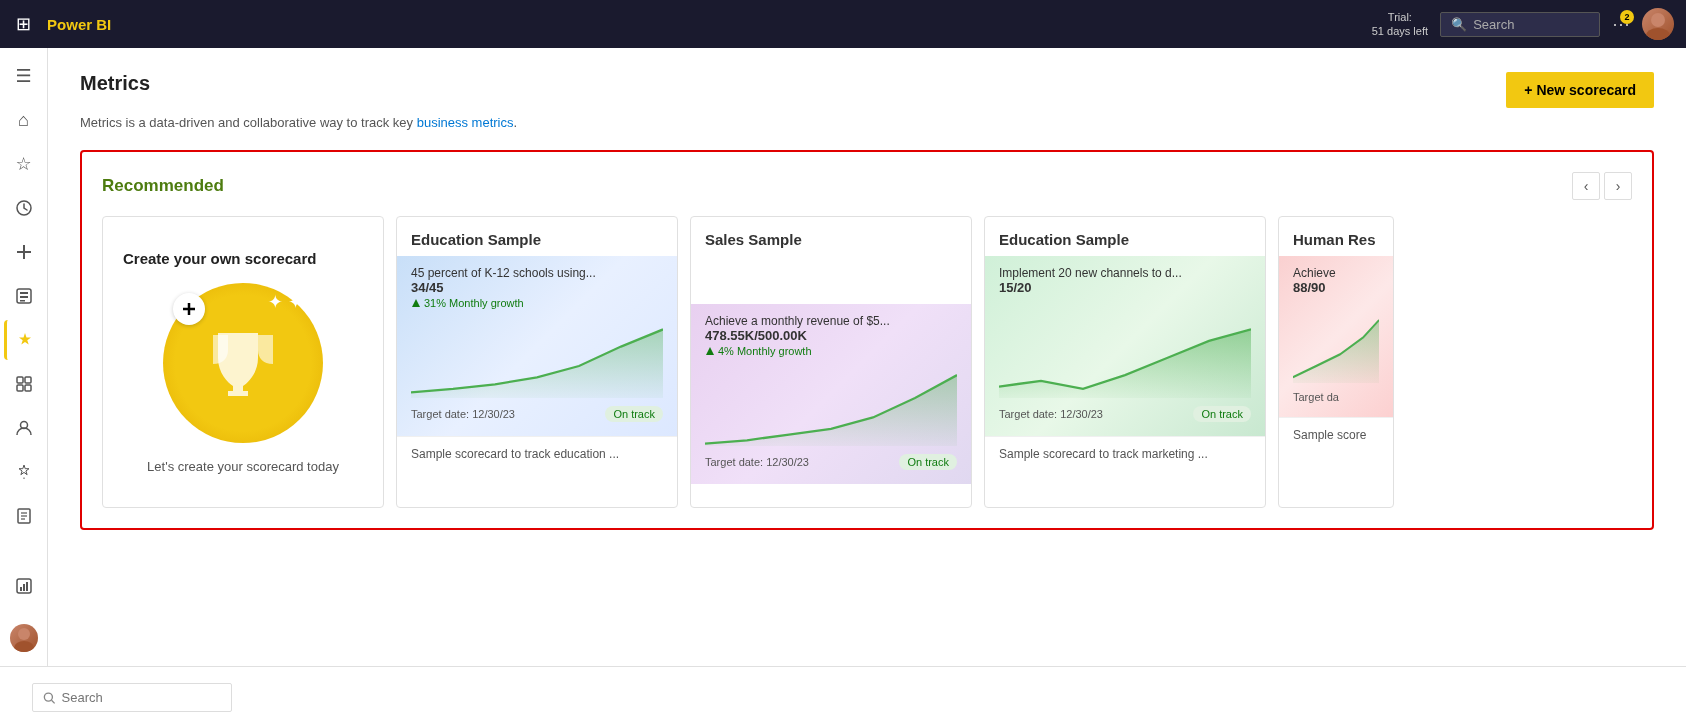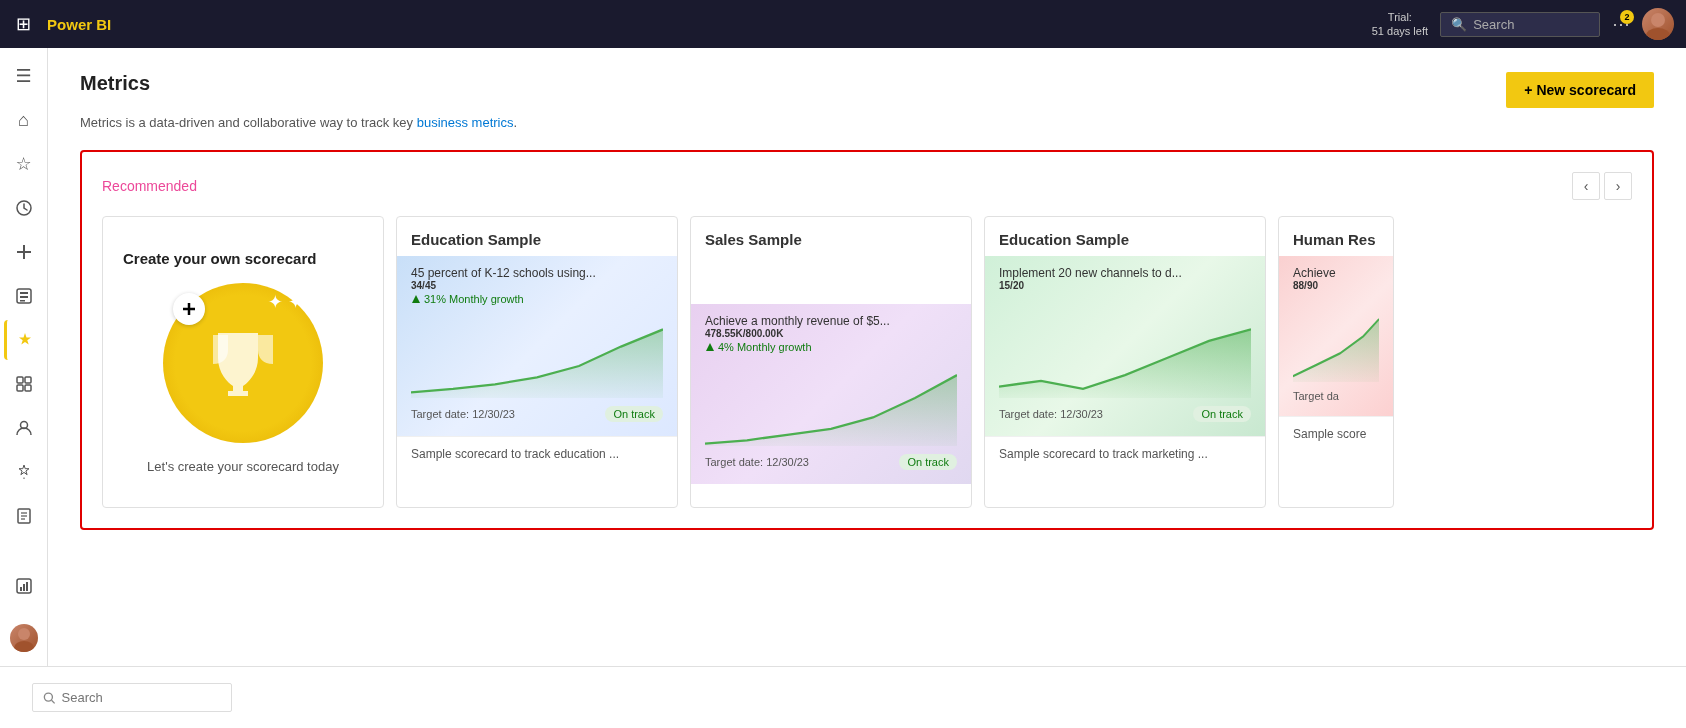--- a/index.html
+++ b/index.html
@@ -117,21 +117,21 @@
       border-radius: 4px;
       padding: 20px;
       margin-bottom: 24px;
     }
     .recommended-header {
       display: flex;
       justify-content: space-between;
       align-items: center;
       margin-bottom: 16px;
     }
-    .recommended-title { font-size: 14px; font-weight: 400; color: #ec4899; }
+    .recommended-title { font-size: 17px; font-weight: 700; color: #4d7c0f; }
     .nav-arrows { display: flex; gap: 4px; }
     .nav-arrow {
       width: 28px; height: 28px;
       border: 1px solid #ddd;
       background: white;
       border-radius: 2px;
       cursor: pointer;
       display: flex; align-items: center; justify-content: center;
       color: #555;
       font-size: 14px;
@@ -199,21 +199,21 @@
       display: flex;
       flex-direction: column;
       justify-content: space-between;
     }
     .visual-blue { background: linear-gradient(135deg, #c8dff8 0%, #e8f0ff 50%, #dce8ff 100%); }
     .visual-purple { background: linear-gradient(135deg, #e8d0f0 0%, #f0e0f8 50%, #e0d8f0 100%); margin-top: 48px; }
     .visual-green { background: linear-gradient(135deg, #d0f0d8 0%, #e8f8e8 50%, #c8e8d0 100%); }
     .visual-pink { background: linear-gradient(135deg, #fad0d0 0%, #fde8e8 50%, #fcd0d0 100%); }
 
     .metric-text { font-size: 12px; color: #333; font-weight: 500; }
-    .metric-value { font-size: 10px; color: #333; font-weight: 600; }
+    .metric-value { font-size: 13px; color: #333; font-weight: 600; }
     .metric-growth { font-size: 11px; color: #107c10; display: flex; align-items: center; gap: 3px; margin-top: 2px; }
     .metric-growth svg { fill: #107c10; }
 
     .chart-area {
       flex: 1;
       display: flex;
       align-items: flex-end;
       padding: 8px 0 4px;
     }
 
@@ -479,21 +479,21 @@
           <div class="sample-card-desc">Sample scorecard to track education ...</div>
         </div>
 
         <div class="scorecard-card">
           <div class="sample-card-header">
             <div class="sample-card-name">Sales Sample</div>
           </div>
           <div class="sample-card-visual visual-purple">
             <div>
               <div class="metric-text">Achieve a monthly revenue of $5...</div>
-              <div class="metric-value">478.55K/800.00K</div>
+              <div class="metric-value">478.55K/500.00K</div>
               <div class="metric-growth">
                 <svg width="10" height="10" viewBox="0 0 10 10">
                     <polygon points="5,1 9,9 1,9" fill="#107c10"></polygon>
                   </svg>
                 <span>4% Monthly growth</span>
               </div>
             </div>
             <div class="chart-area">
               <svg class="mini-chart" viewBox="0 0 240 70" preserveAspectRatio="none">
                 <defs>

